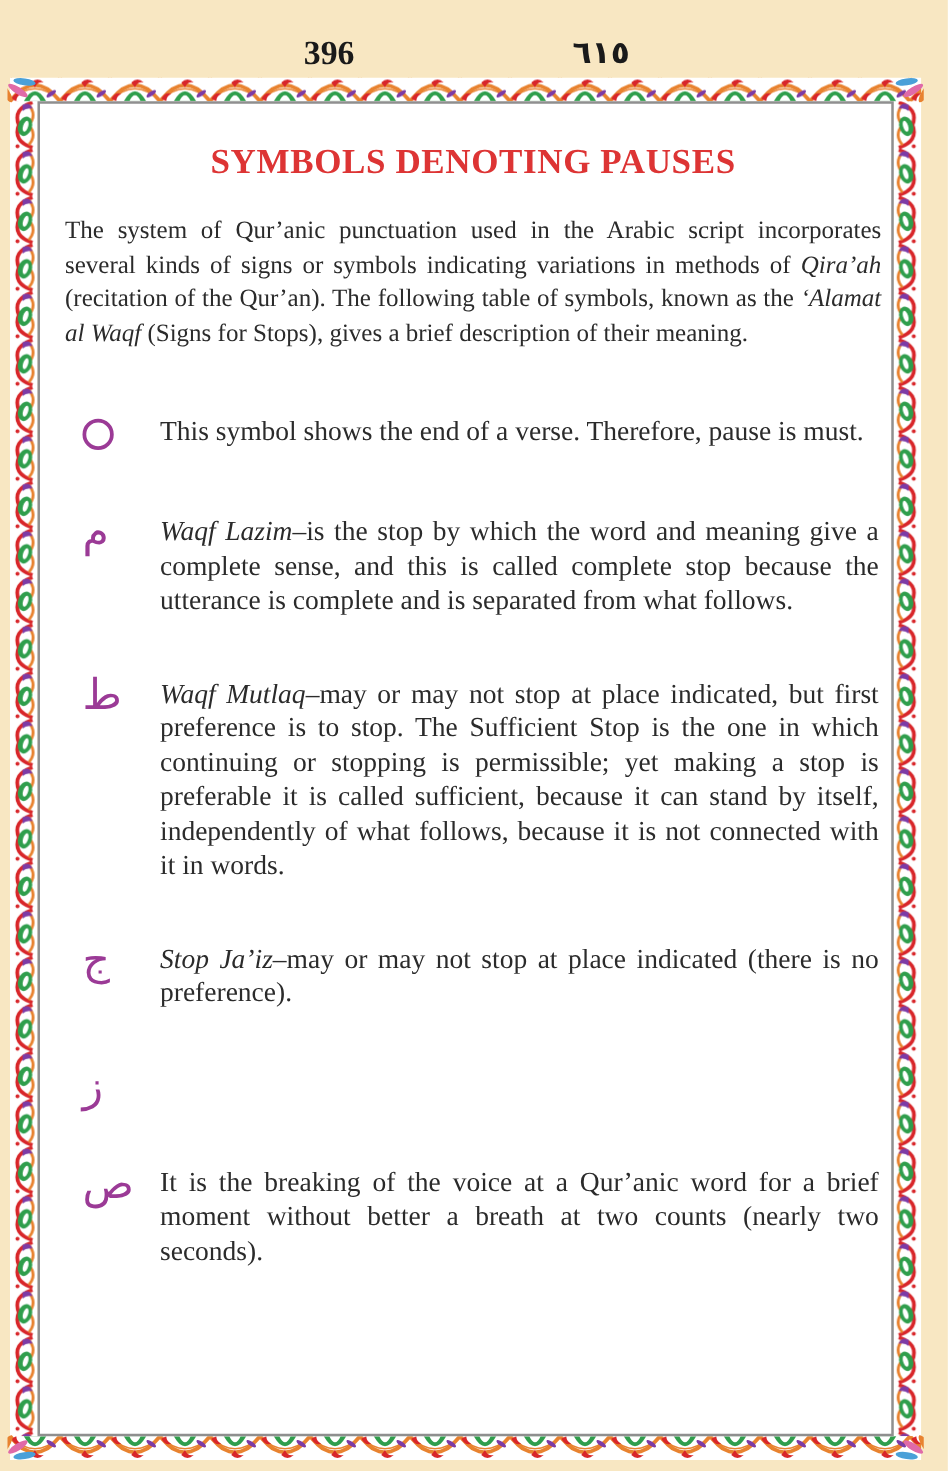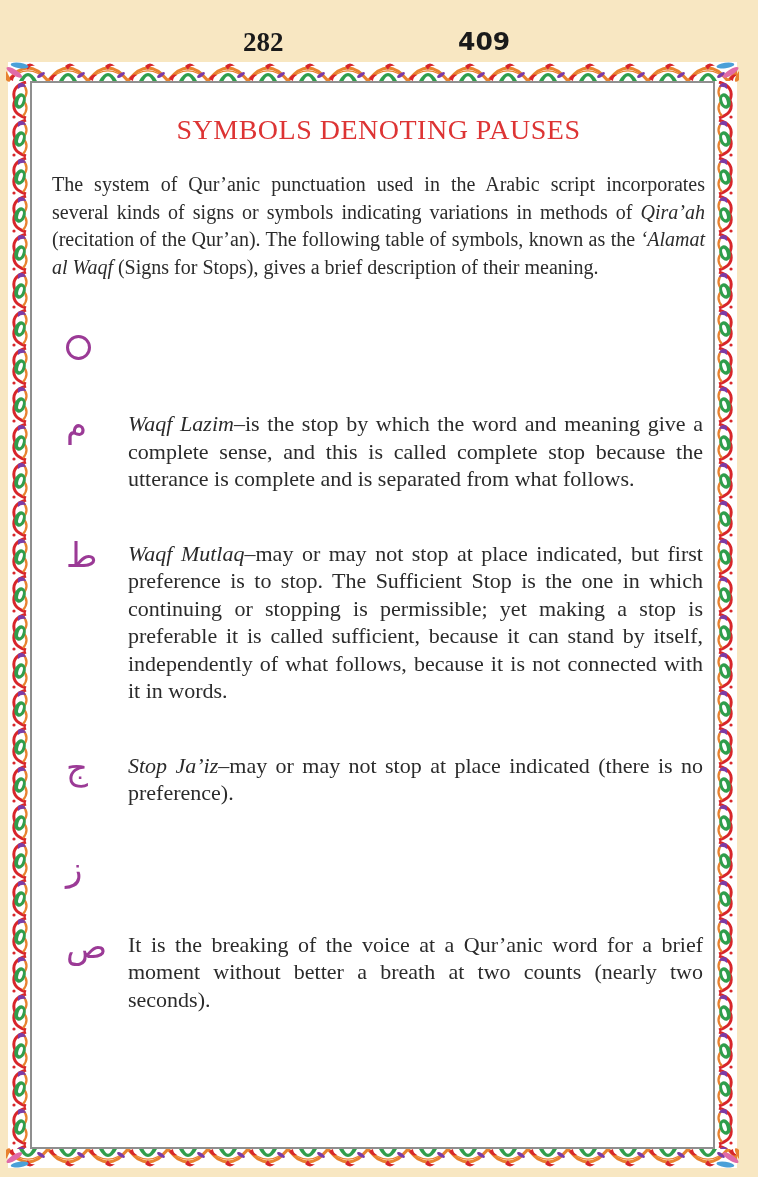--- a/index.html
+++ b/index.html
@@ -45,21 +45,21 @@
   .f-blue{fill:var(--border-blue);} .f-pink{fill:var(--border-pink);}
   .s-orange{stroke:var(--border-orange);} .s-red{stroke:var(--border-red);}
   
   .content{
     position:absolute;left:22px;top:19px;right:22px;bottom:19px;
     background:#ffffff;border:2px solid var(--frame-line);
     padding:26px 8px 0 20px;
   }
   h1.title{
     text-align:center;color:var(--title-red);
-    font-size:28px;line-height:34px;font-weight:normal;letter-spacing:.5px;
+    font-size:28px;line-height:34px;font-weight:bold;letter-spacing:.5px;
     margin-top:4px;
   }
   .intro{
     margin-top:24px;font-size:20px;line-height:27.5px;
     text-align:justify;
   }
   .it{font-style:italic;}
   .entries{margin-top:50px;}
   .entry{display:flex;margin-bottom:47px;}
   .sym{
@@ -96,22 +96,22 @@
       <ellipse cx="12.5" cy="20" rx="2" ry="4.5" transform="rotate(18 12.5 20)" class="f-white"></ellipse>
       <path d="M10 3 q6 -3 8 3 q-5 -1 -8 2 z" class="f-purple"></path>
       <circle cx="6" cy="36" r="1.6" class="f-red"></circle>
     </pattern>
   </defs>
 </svg>
 
 <div class="page">
 
   <div class="pagenums">
-    <span class="pagenum latin">282</span>
-    <span class="pagenum arabic">409</span>
+    <span class="pagenum latin">396</span>
+    <span class="pagenum arabic">٦١٥</span>
   </div>
 
   <div class="frame">
     <svg class="band band-top">
         <rect width="100%" height="100%" fill="url(#hb)"></rect>
       </svg>
     <svg class="band band-bottom">
         <rect width="100%" height="100%" fill="url(#hb)"></rect>
       </svg>
     <svg class="strip strip-left">
@@ -149,20 +149,21 @@
     <div class="content">
       <h1 class="title">
         <span>SYMBOLS DENOTING PAUSES</span><br>
       </h1>
 
       <p class="intro"><span>The system of Qur’anic punctuation used in the Arabic script incorporates several kinds of signs or symbols indicating variations in methods of </span><span class="it">Qira’ah</span><span> (recitation of the Qur’an). The following table of symbols, known as the </span><span class="it">‘Alamat al Waqf </span><span>(Signs for Stops), gives a brief description of their meaning.</span></p>
 
       <div class="entries">
           <div class="entry">
             <div class="sym"><span class="ring"></span></div>
+            <div class="desc"><span>This symbol shows the end of a verse. Therefore, pause is must.</span></div>
           </div>
           <div class="entry">
             <div class="sym">م</div>
             <div class="desc"><span class="it">Waqf Lazim</span><span>–is the stop by which the word and meaning give a complete sense, and this is called complete stop because the utterance is complete and is separated from what follows.</span></div>
           </div>
           <div class="entry">
             <div class="sym">ط</div>
             <div class="desc"><span class="it">Waqf Mutlaq</span><span>–may or may not stop at place indicated, but first preference is to stop. The Sufficient Stop is the one in which continuing or stopping is permissible; yet making a stop is preferable it is called sufficient, because it can stand by itself, independently of what follows, because it is not connected with it in words.</span></div>
           </div>
           <div class="entry">

